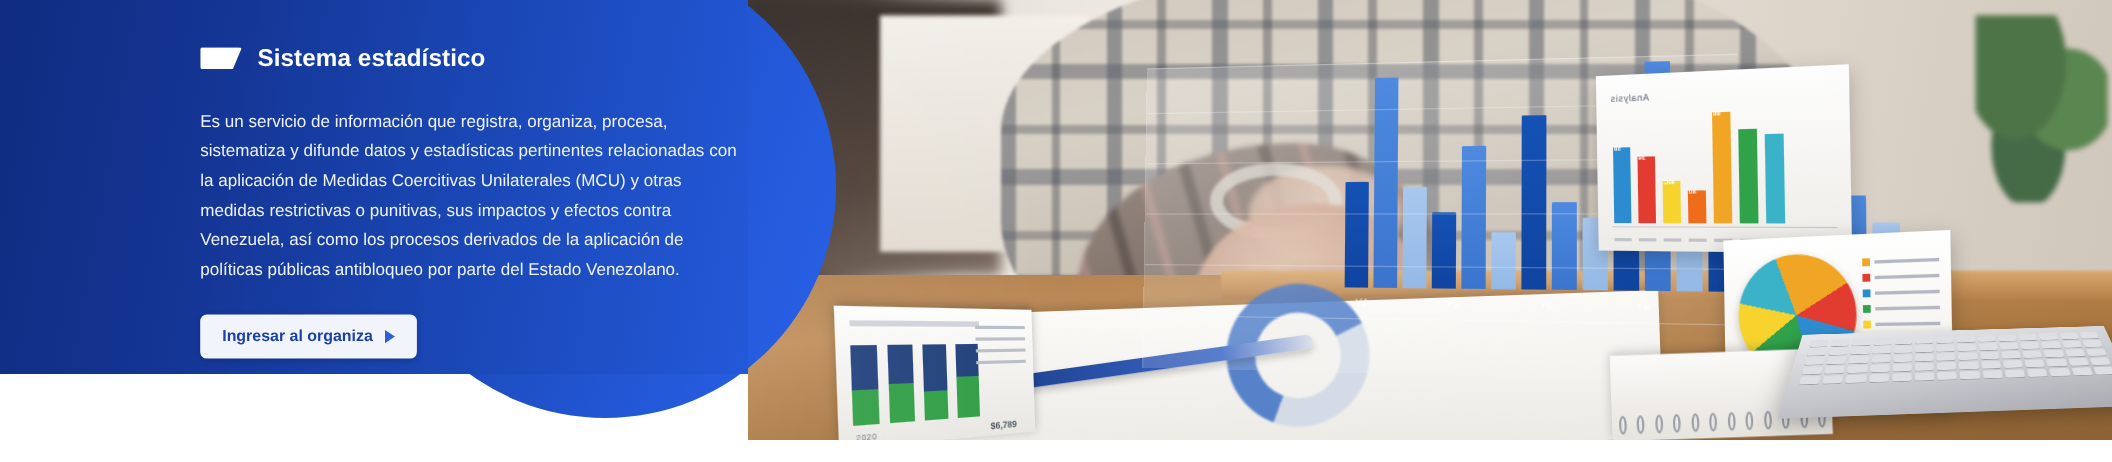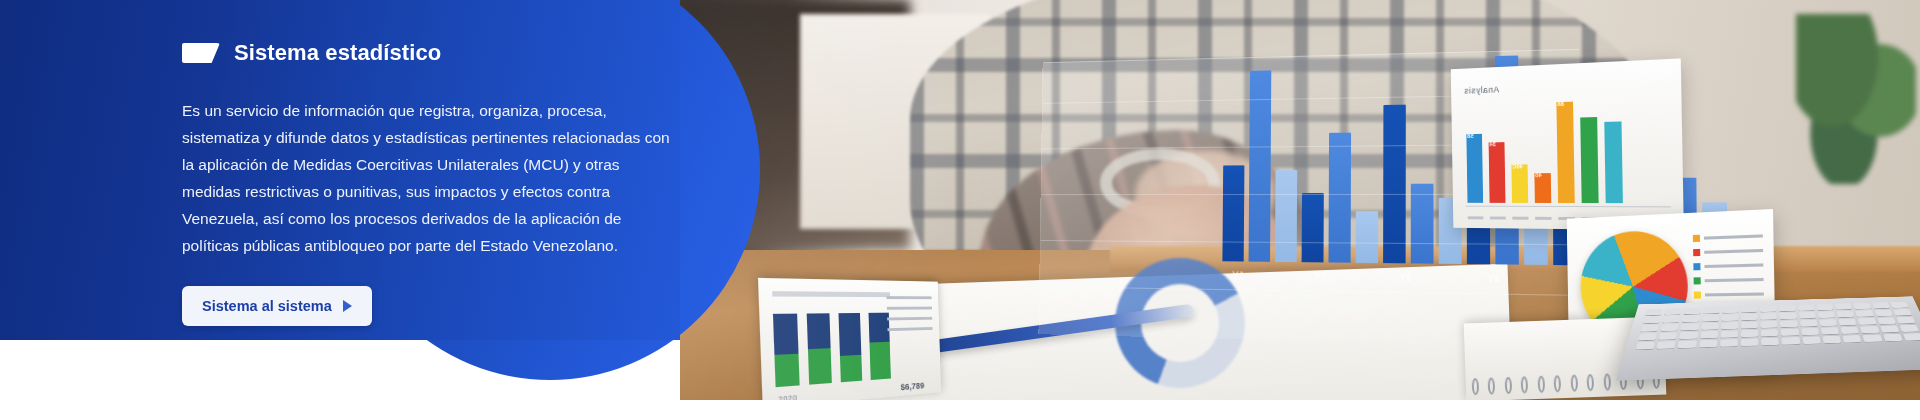--- a/index.html
+++ b/index.html
@@ -527,17 +527,17 @@
     <div class="blue-rect"></div>
   </div>
 
   <div class="content">
     <div class="title-row">
       <span class="flag-icon"></span>
       <span class="title">Sistema estadístico</span>
     </div>
     <p class="para">Es un servicio de información que registra, organiza, procesa, sistematiza y difunde datos y estadísticas pertinentes relacionadas con la aplicación de Medidas Coercitivas Unilaterales (MCU) y otras medidas restrictivas o punitivas, sus impactos y efectos contra Venezuela, así como los procesos derivados de la aplicación de políticas públicas antibloqueo por parte del Estado Venezolano.</p>
     <button class="cta">
-      <span>Sistema al sistema</span>
+      <span>Ingresar al organiza</span>
       <span class="tri"></span>
     </button>
   </div>
 </div>
 
 </body></html>

